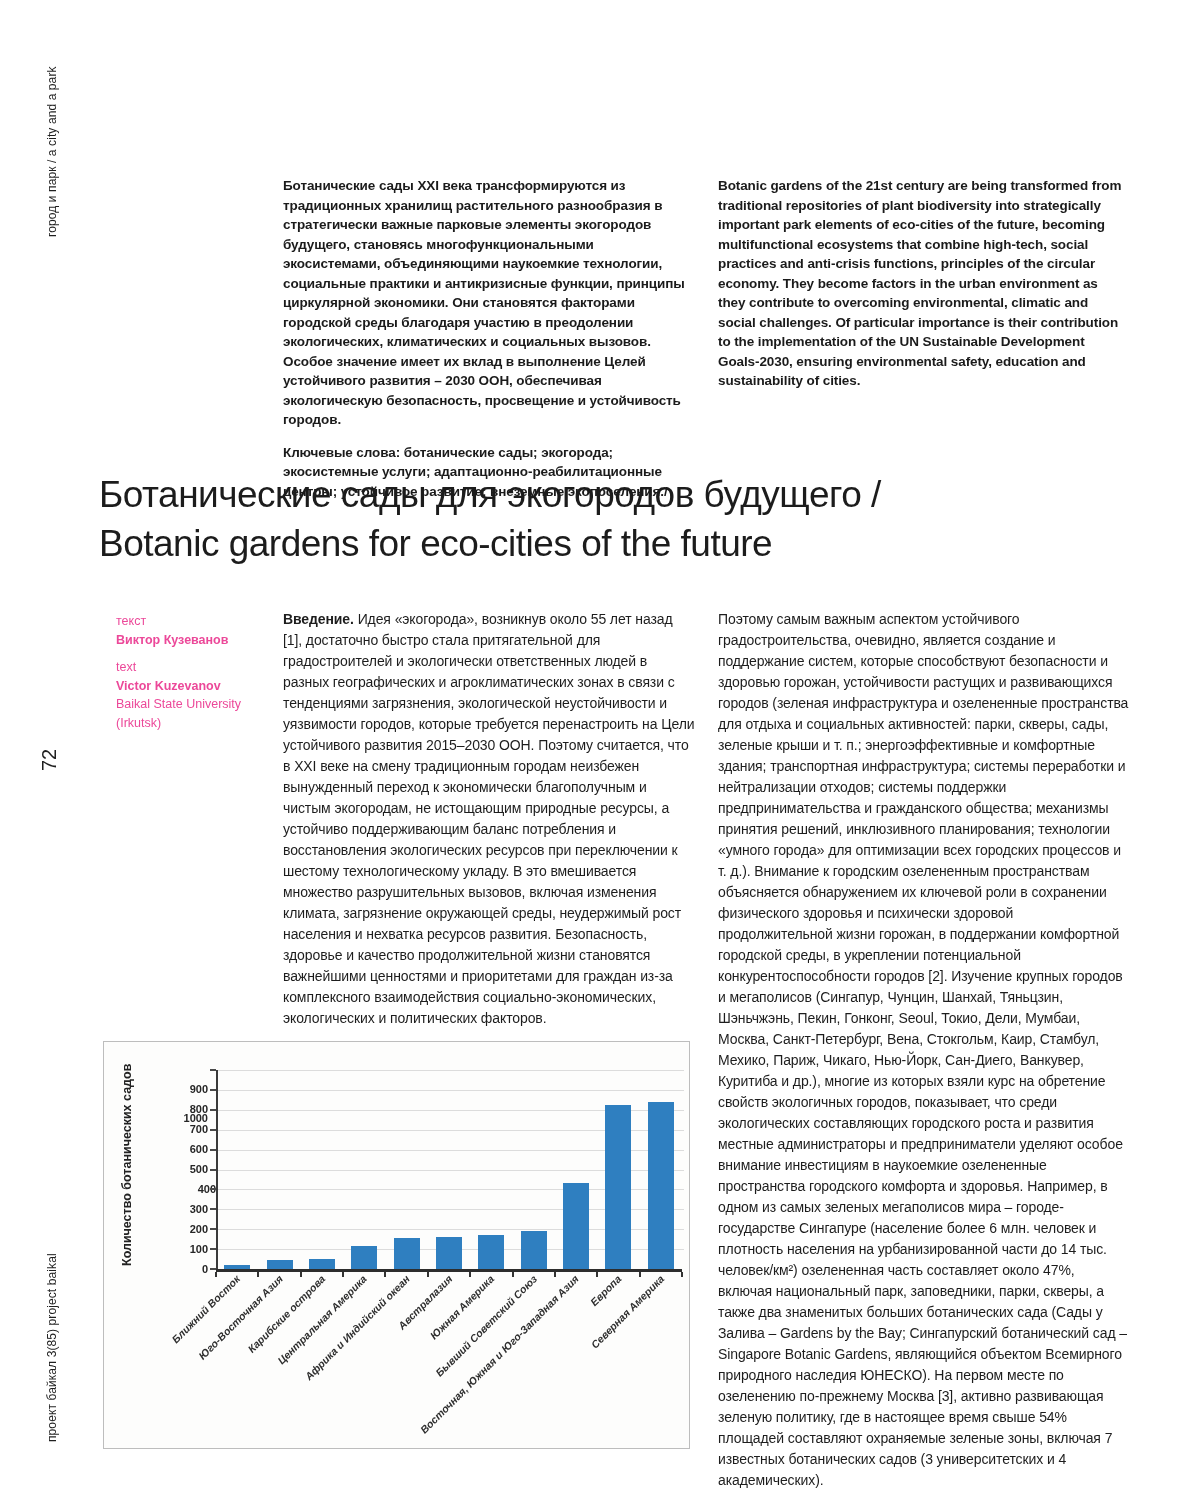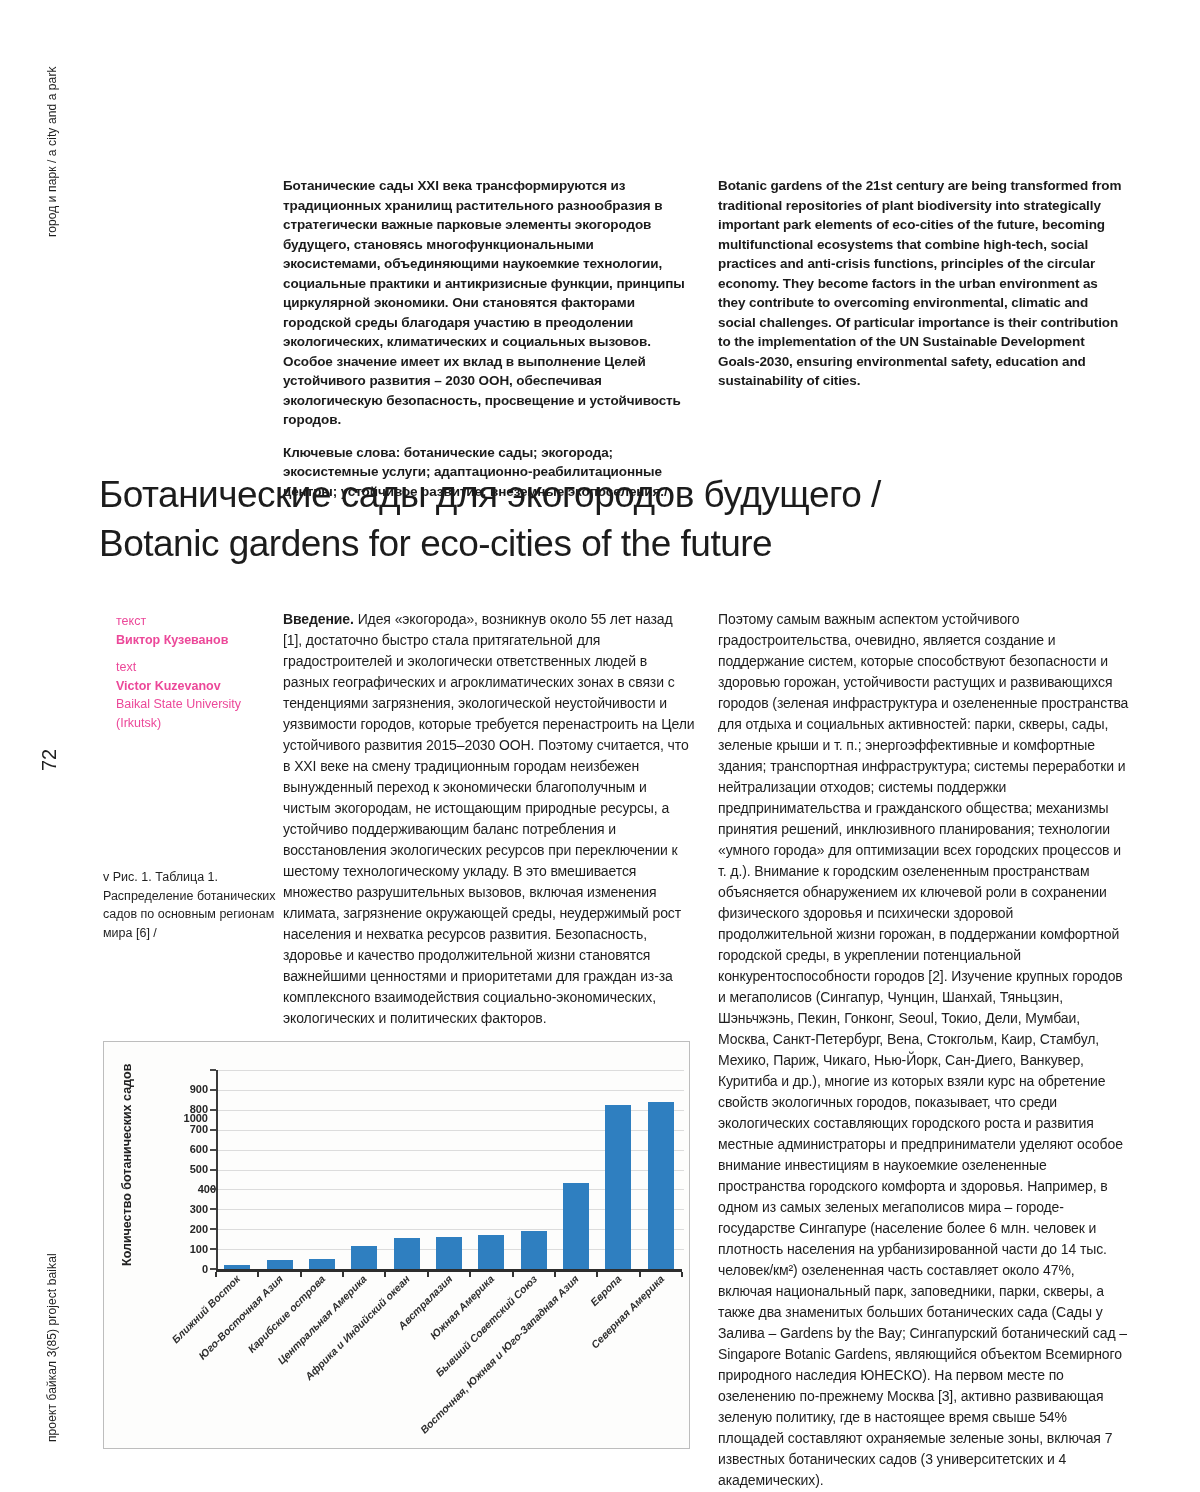--- a/index.html
+++ b/index.html
@@ -83,21 +83,20 @@
 
   <div class="authors">
     <div>текст</div>
     <div class="bold">Виктор Кузеванов</div>
     <div class="block2">text</div>
     <div class="bold">Victor Kuzevanov</div>
     <div>Baikal State University (Irkutsk)</div>
   </div>
 
   <div class="caption">
-    <div>v  Рис. 1. Таблица 1. Распределение ботанических садов по основным регионам мира [6] /</div>
   </div>
 
   <div class="bodycol col1"><b>Введение.</b> <span>Идея «экогорода», возникнув около 55 лет назад [1], достаточно быстро стала притягательной для градостроителей и экологически ответственных людей в разных географических и агроклиматических зонах в связи с тенденциями загрязнения, экологической неустойчивости и уязвимости городов, которые требуется перенастроить на Цели устойчивого развития 2015–2030 ООН. Поэтому считается, что в XXI веке на смену традиционным городам неизбежен вынужденный переход к экономически благополучным и чистым экогородам, не истощающим природные ресурсы, а устойчиво поддерживающим баланс потребления и восстановления экологических ресурсов при переключении к шестому технологическому укладу. В это вмешивается множество разрушительных вызовов, включая изменения климата, загрязнение окружающей среды, неудержимый рост населения и нехватка ресурсов развития. Безопасность, здоровье и качество продолжительной жизни становятся важнейшими ценностями и приоритетами для граждан из-за комплексного взаимодействия социально-экономических, экологических и политических факторов.</span></div>
 
   <div class="bodycol col2">Поэтому самым важным аспектом устойчивого градостроительства, очевидно, является создание и поддержание систем, которые способствуют безопасности и здоровью горожан, устойчивости растущих и развивающихся городов (зеленая инфраструктура и озелененные пространства для отдыха и социальных активностей: парки, скверы, сады, зеленые крыши и т. п.; энергоэффективные и комфортные здания; транспортная инфраструктура; системы переработки и нейтрализации отходов; системы поддержки предпринимательства и гражданского общества; механизмы принятия решений, инклюзивного планирования; технологии «умного города» для оптимизации всех городских процессов и т. д.). Внимание к городским озелененным пространствам объясняется обнаружением их ключевой роли в сохранении физического здоровья и психически здоровой продолжительной жизни горожан, в поддержании комфортной городской среды, в укреплении потенциальной конкурентоспособности городов [2]. Изучение крупных городов и мегаполисов (Сингапур, Чунцин, Шанхай, Тяньцзин, Шэньчжэнь, Пекин, Гонконг, Seoul, Токио, Дели, Мумбаи, Москва, Санкт-Петербург, Вена, Стокгольм, Каир, Стамбул, Мехико, Париж, Чикаго, Нью-Йорк, Сан-Диего, Ванкувер, Куритиба и др.), многие из которых взяли курс на обретение свойств экологичных городов, показывает, что среди экологических составляющих городского роста и развития местные администраторы и предприниматели уделяют особое внимание инвестициям в наукоемкие озелененные пространства городского комфорта и здоровья. Например, в одном из самых зеленых мегаполисов мира – городе-государстве Сингапуре (население более 6 млн. человек и плотность населения на урбанизированной части до 14 тыс. человек/км²) озелененная часть составляет около 47%, включая национальный парк, заповедники, парки, скверы, а также два знаменитых больших ботанических сада (Сады у Залива – Gardens by the Bay; Сингапурский ботанический сад – Singapore Botanic Gardens, являющийся объектом Всемирного природного наследия ЮНЕСКО). На первом месте по озеленению по-прежнему Москва [3], активно развивающая зеленую политику, где в настоящее время свыше 54% площадей составляют охраняемые зеленые зоны, включая 7 известных ботанических садов (3 университетских и 4 академических).</div>
 
   <div class="figure">
     <div class="vtext ylabel">Количество ботанических садов</div>
     <div class="chart">
         <div class="ytick-label" style="left: 62px; top: 220.5px;">0</div>

